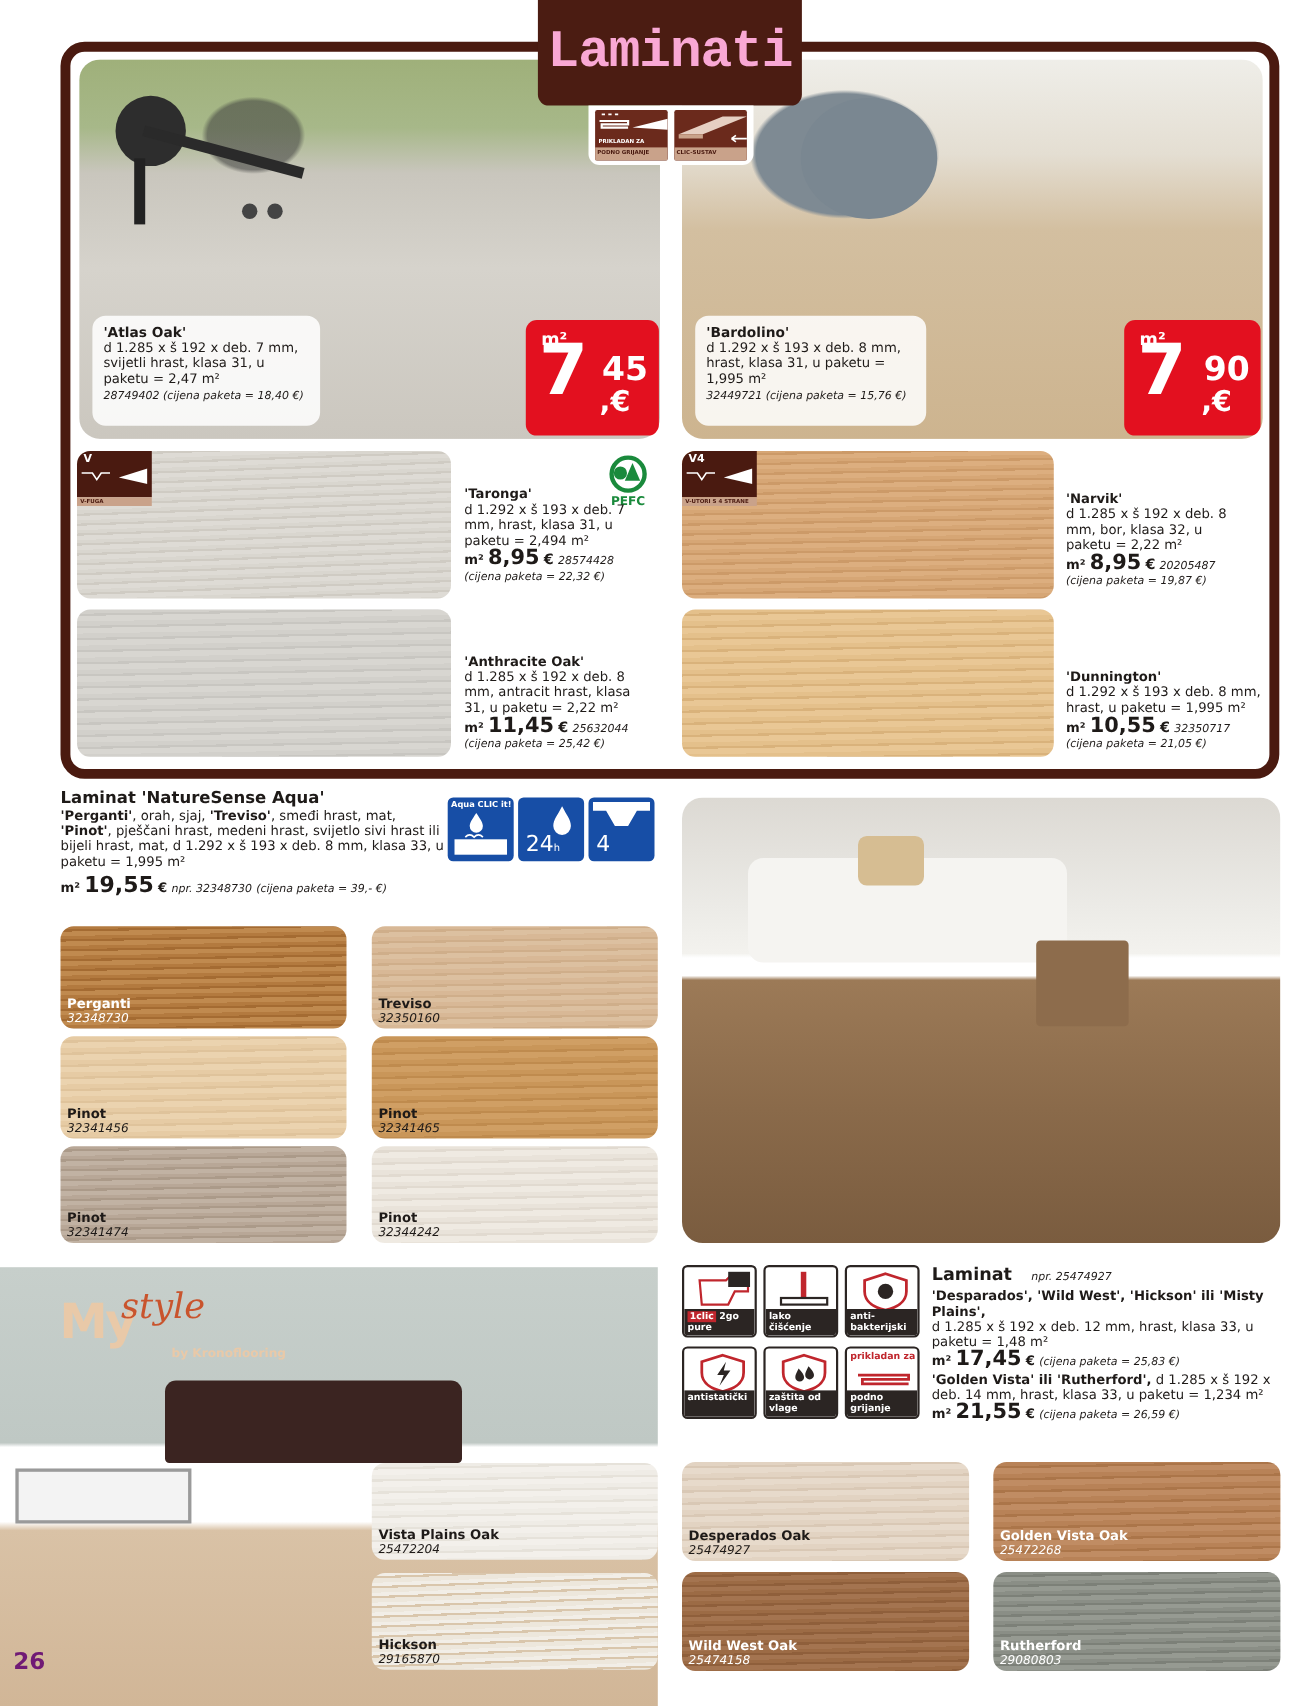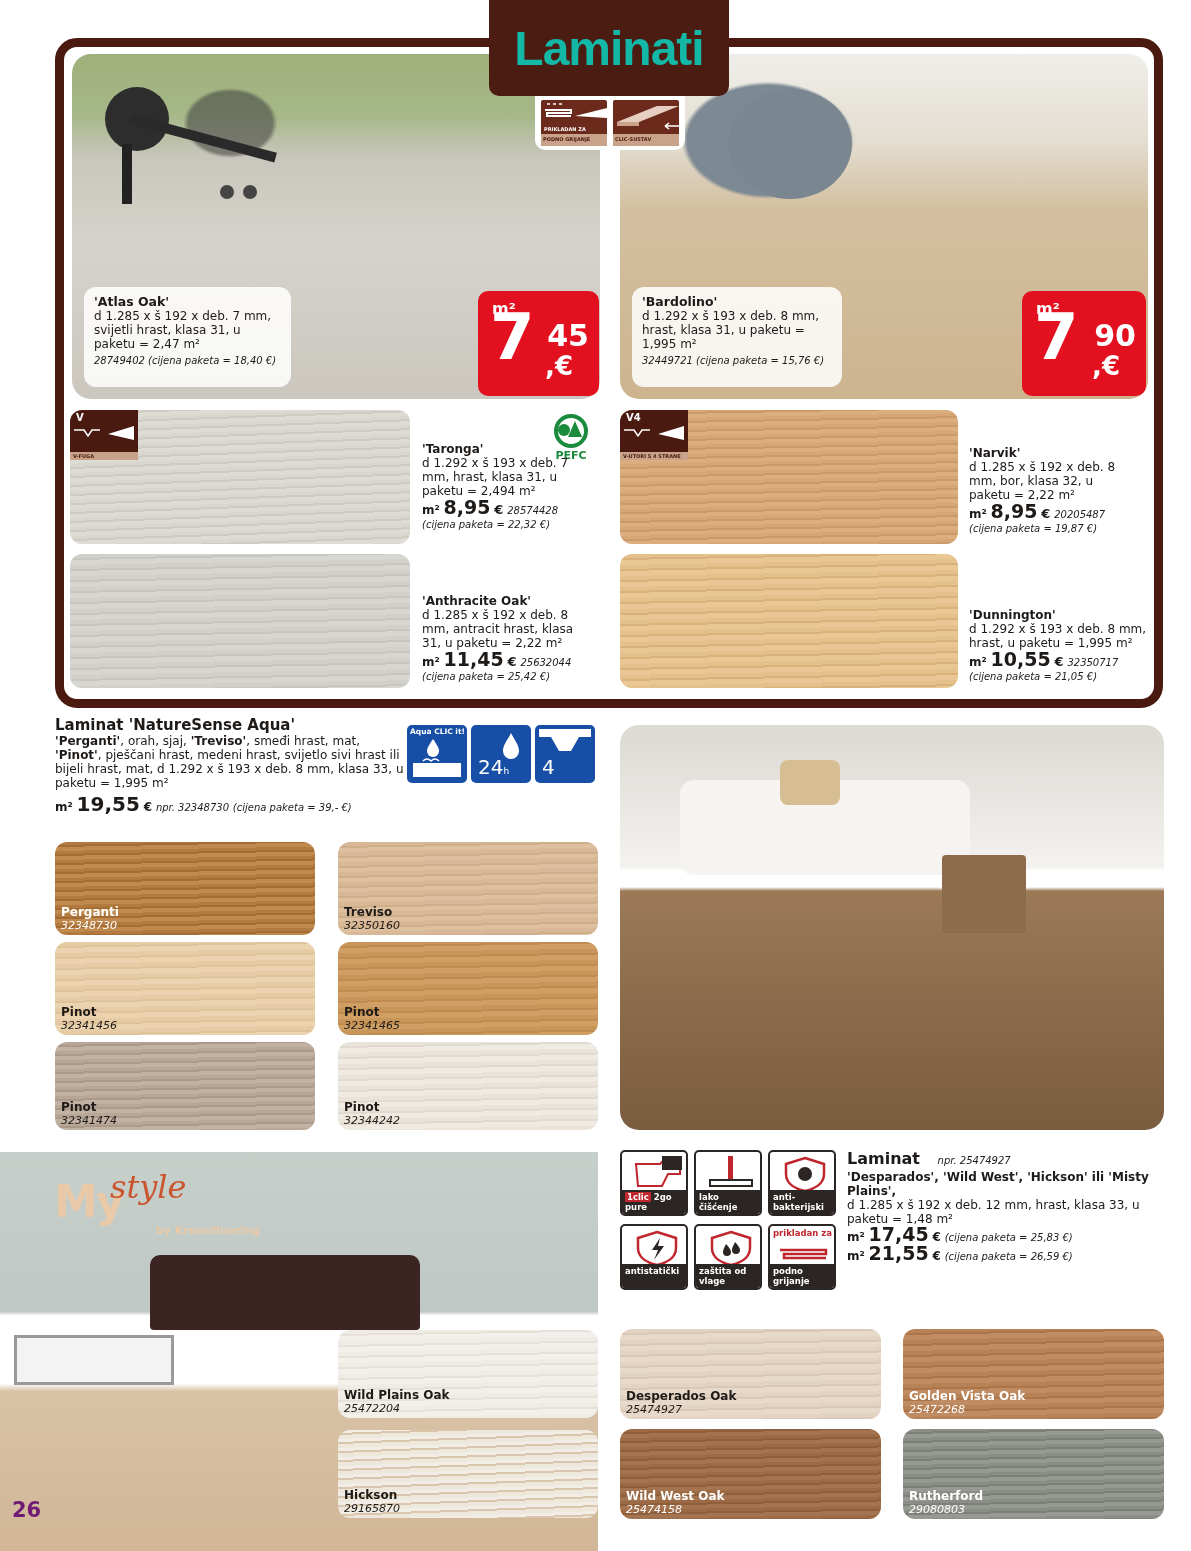--- a/index.html
+++ b/index.html
@@ -4,21 +4,21 @@
 <style>
   * { box-sizing: border-box; margin: 0; padding: 0; }
   html, body { width: 1191px; height: 1551px; background: #ffffff; overflow: hidden; }
   body { position: relative; font-family: "DejaVu Sans", "Liberation Sans", sans-serif; color: #1e1a18; }
 
   .abs { position: absolute; }
 
   
   .frame { left: 55px; top: 38px; width: 1108px; height: 670px; border: 9px solid #4a1a10; border-radius: 22px; background: #fff; }
   .title-tab { left: 489px; top: 0; width: 240px; height: 96px; background: #4b1c12; border-radius: 0 0 10px 10px; display: flex; align-items: center; justify-content: center; z-index: 5; }
-  .title-tab span { color: #14b8a6; font-family: Liberation Sans, sans-serif; font-weight: 700; font-size: 48px; letter-spacing: -1px; }
+  .title-tab span { color: #f9a8d4; font-family: Liberation Mono, monospace; font-weight: 700; font-size: 48px; letter-spacing: -1px; }
   .feature-badges { left: 535px; top: 96px; width: 150px; height: 54px; background: #fff; border-radius: 0 0 10px 10px; z-index: 5; display: flex; gap: 6px; padding: 4px 6px; }
   .fbadge { flex: 1; background: #6b2a1c; border-radius: 2px; position: relative; overflow: hidden; }
   .fbadge .fb-label { position: absolute; left: 0; right: 0; bottom: 0; height: 12px; background: #c9a28a; color: #4a1a10; font-size: 5px; font-weight: 700; padding: 3px 2px 0; line-height: 1; }
   .fbadge .fb-sub { position: absolute; left: 3px; bottom: 14px; color: #fff; font-size: 5px; font-weight: 700; }
 
   
   .photo { border-radius: 19px; overflow: hidden; }
   .photo-room1 { left: 72px; top: 54px; width: 528px; height: 345px;
     background:
       radial-gradient(ellipse at 30% 20%, rgba(60,60,60,.55) 0 8%, transparent 9%),
@@ -357,21 +357,21 @@
 
 <div class="abs photo-mystyle"></div>
 <div class="abs sofa"></div>
 <div class="abs table-glass"></div>
 <div class="abs mystyle-logo">
   <span class="my">My</span>
   <span class="style">style</span>
   <span class="by">by Kronoflooring</span>
 </div>
 <div class="swatch sw-misty" style="left:338px;top:1330px;width:260px;height:88px">
-  <span class="ns-swatch-label lbl-dark">Wild Plains Oak</span>
+  <span class="ns-swatch-label lbl-dark">Vista Plains Oak</span>
   <span class="ns-swatch-code lbl-dark">25472204</span>
 </div>
 <div class="swatch sw-hickson" style="left:338px;top:1430px;width:260px;height:88px">
   <span class="ns-swatch-label lbl-dark">Hickson</span>
   <span class="ns-swatch-code lbl-dark">29165870</span>
 </div>
 
 <div class="abs fi-grid">
   <div class="fi">
     <svg width="50" height="34" viewBox="0 0 50 34">
@@ -422,20 +422,21 @@
     <span>Laminat</span> <i>npr. 25474927</i>
   </div>
   <div><b>'Desparados', 'Wild West', 'Hickson' ili 'Misty Plains',</b></div>
   <div>d 1.285 x š 192 x deb. 12 mm, hrast, klasa 33, u paketu = 1,48 m²</div>
   <div class="pl">
     <span class="m2">m²</span>
     <span class="pval">17,45</span>
     <span class="eur">€</span>
     <i class="pk">(cijena paketa = 25,83 €)</i>
   </div>
+  <div><b>'Golden Vista' ili 'Rutherford',</b> <span>d 1.285 x š 192 x deb. 14 mm, hrast, klasa 33, u paketu = 1,234 m²</span></div>
   <div class="pl">
     <span class="m2">m²</span>
     <span class="pval">21,55</span>
     <span class="eur">€</span>
     <i class="pk">(cijena paketa = 26,59 €)</i>
   </div>
 </div>
 
 <div class="swatch sw-desperados" style="left:620px;top:1329px;width:261px;height:90px">
   <span class="ns-swatch-label lbl-dark">Desperados Oak</span>

